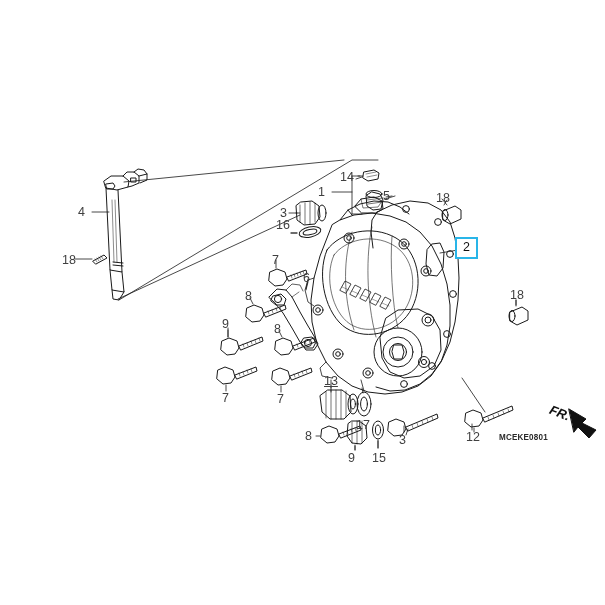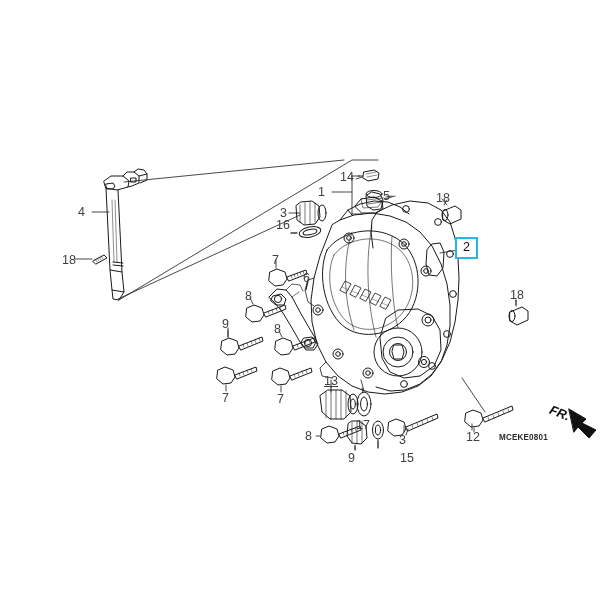--- a/index.html
+++ b/index.html
@@ -438,21 +438,21 @@
     <span class="callout" style="left:277px; top:393px;">7</span>
     <span class="callout" style="left:245px; top:290px;">8</span>
     <span class="callout" style="left:274px; top:323px;">8</span>
     <span class="callout" style="left:305px; top:430px;">8</span>
     <span class="callout" style="left:222px; top:318px;">9</span>
     <span class="callout" style="left:466px; top:431px;">12</span>
     <span class="callout" style="left:399px; top:434px;">3</span>
     <span class="callout" style="left:348px; top:452px;">9</span>
     <span class="callout" style="left:324px; top:375px;text-decoration:underline;">13</span>
     <span class="callout" style="left:340px; top:171px;">14</span>
-    <span class="callout" style="left:372px; top:452px;margin-left:28px;">15</span>
+    <span class="callout" style="left:372px; top:452px;">15</span>
     <span class="callout" style="left:276px; top:219px;">16</span>
     <span class="callout" style="left:356px; top:371px;margin-top:48px;">17</span>
     <span class="callout" style="left:436px; top:192px;">18</span>
     <span class="callout" style="left:510px; top:289px;">18</span>
     <span class="callout" style="left:62px;  top:254px;">18</span>
   </div>
 
 
   <div class="code-text">MCEKE0801</div>
 

